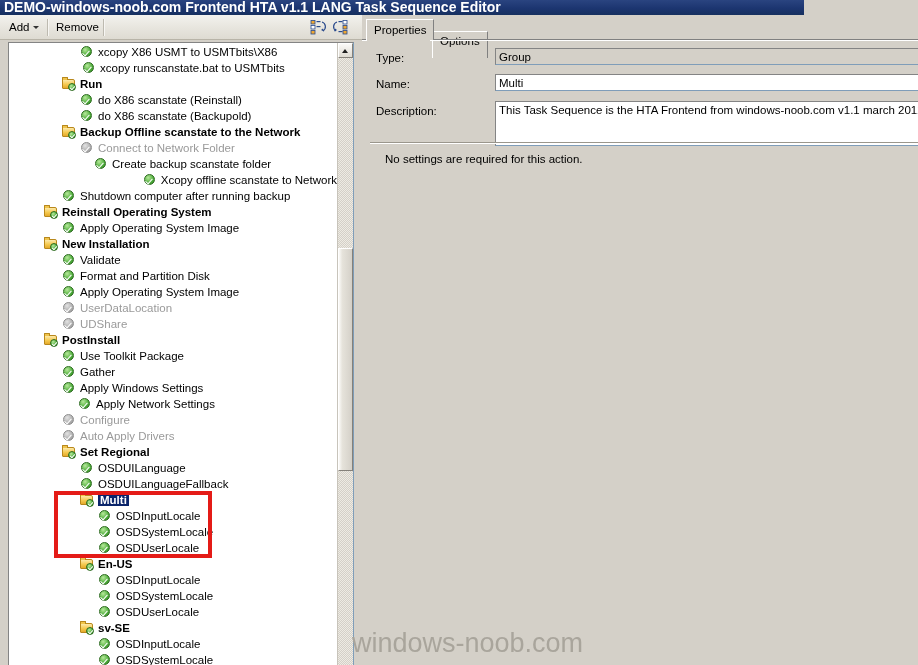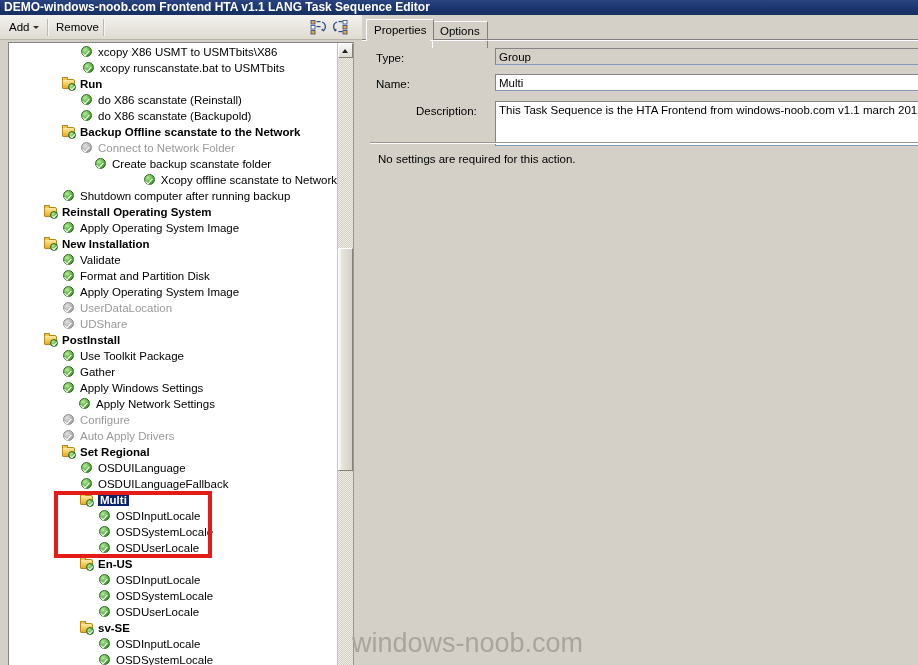--- a/index.html
+++ b/index.html
@@ -15,24 +15,24 @@
     overflow: hidden;
     background: #d4d0c8;
     font-size: 11px;
     color: #000;
   }
 
   
   .titlebar {
     position: absolute;
     left: 0; top: 0;
-    width: 918px; height: 15px;
+    width: 804px; height: 15px;
     background: linear-gradient(to bottom, #2a4480 0%, #1c3570 55%, #16305f 100%);
     color: #ffffff;
-    font-size: 12px;
+    font-size: 14px;
     font-weight: bold;
     line-height: 15px;
     padding-left: 4px;
     box-sizing: border-box;
     white-space: nowrap;
     overflow: hidden;
     letter-spacing: 0px;
   }
 
   
@@ -247,21 +247,21 @@
     width: 556px; height: 650px;
     background: #d4d0c8;
   }
   .tabstrip {
     position: absolute;
     left: 0; top: 4px;
     width: 556px; height: 21px;
   }
   .tab {
     position: absolute;
-    top: 2px;
+    top: 12px;
     height: 27px;
     line-height: 18px;
     font-size: 11.5px;
     padding: 0 7px;
     box-sizing: border-box;
     background: #d4d0c8;
     border: 1px solid #ffffff;
     border-right-color: #808080;
     border-bottom: none;
     cursor: default;
@@ -463,26 +463,26 @@
     <div class="tab-underline"></div>
     <div class="tab-underline-hi"></div>
     <div class="tab-mask" style="left:5px; width:63px;"></div>
 
     <div class="field-label" style="left:14px; top:37px;">Type:</div>
     <div class="txtbox ro" style="left:133px; top:33px; width:430px; height:17px;">Group</div>
 
     <div class="field-label" style="left:14px; top:63px;">Name:</div>
     <div class="txtbox" style="left:133px; top:59px; width:430px; height:17px;">Multi</div>
 
-    <div class="field-label" style="left:14px; top:90px;margin-left:40px;">Description:</div>
+    <div class="field-label" style="left:14px; top:90px;">Description:</div>
     <div class="txtbox multi" style="left:133px; top:86px; width:430px; height:45px;">This Task Sequence is the HTA Frontend from windows-noob.com v1.1 march 2012</div>
 
     <div class="hr-line" style="left:8px; top:127px; width:548px;"></div>
     <div class="hr-line2" style="left:8px; top:128px; width:548px;"></div>
 
-    <div class="note" style="left:16px; top:138px;">No settings are required  for this action.</div>
+    <div class="note" style="left:23px; top:138px;">No settings are required  for this action.</div>
   </div>
 
   <div class="redbox" style="left:54px; top:491px; width:158px; height:67px;"></div>
 
   <div class="watermark">windows-noob.com</div>
 
 </div>
 
 </body></html>

